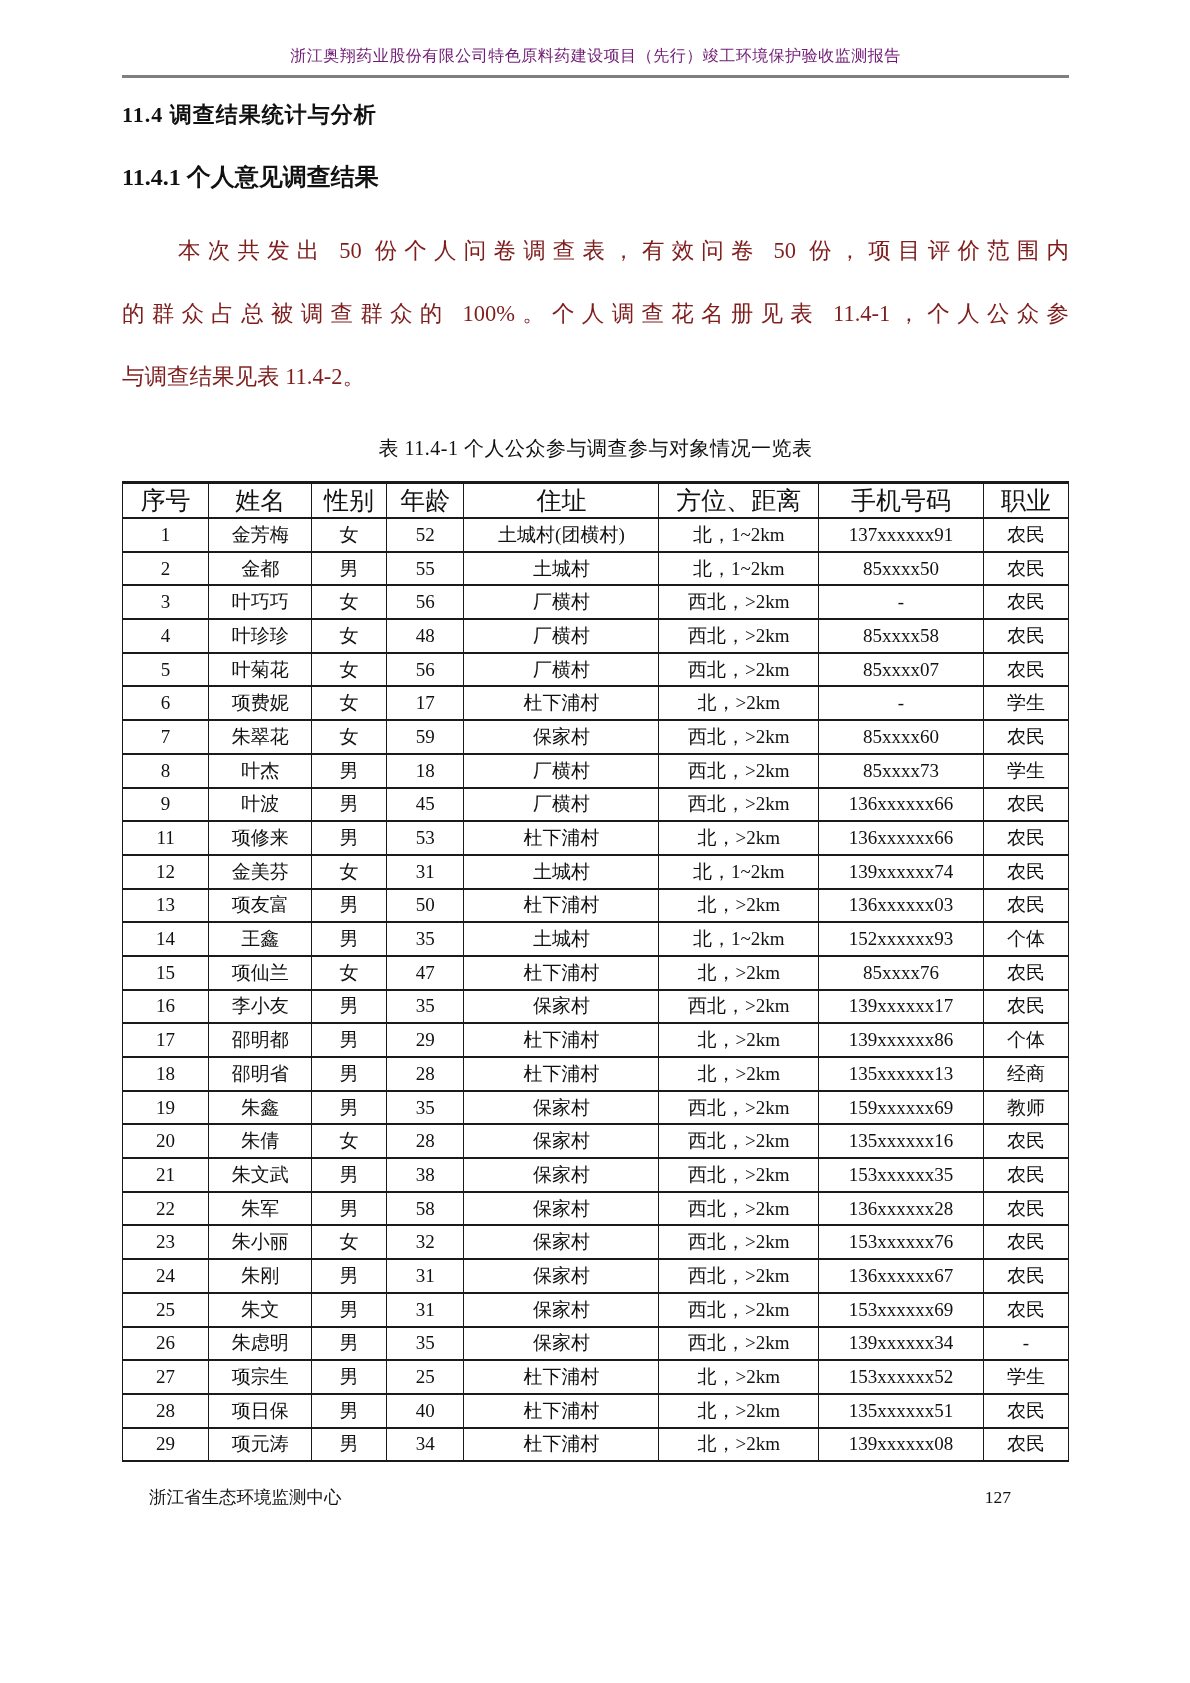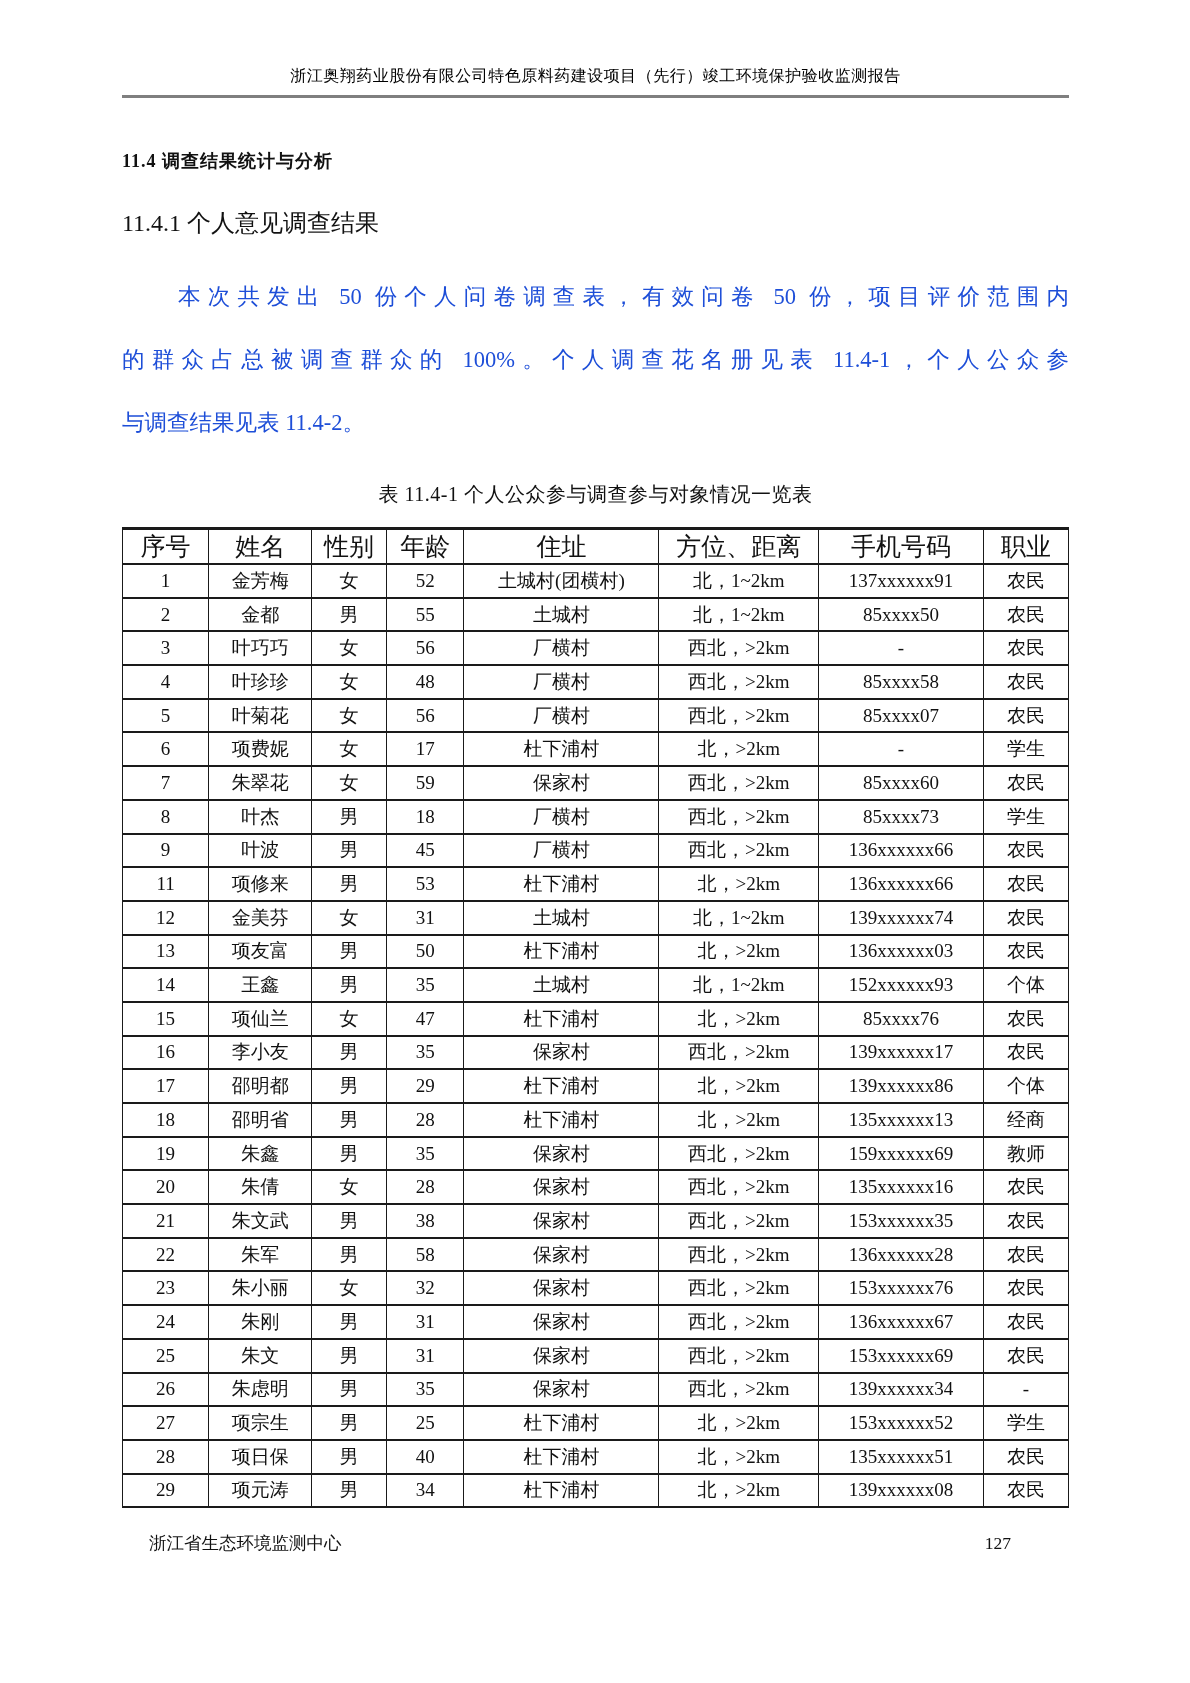--- a/index.html
+++ b/index.html
@@ -8,51 +8,51 @@
     width: 1190px;
     min-height: 1683px;
     font-family: "Liberation Serif", "DejaVu Serif", serif;
     color: #111;
     position: relative;
   }
   .page {
     padding: 0 121px 0 122px;
   }
   .doc-header {
-    padding-top: 66px;
+    padding-top: 46px;
     text-align: center;
     font-size: 16px;
     line-height: 20px;
-    color: #000000;
+    color: #701a75;
     letter-spacing: 0.5px;
   }
   .header-rule {
     margin-top: 9px;
     height: 3px;
     background: #7f7f7f;
   }
   .h1 {
-    margin-top: 46px;
-    font-size: 18px;
+    margin-top: 20px;
+    font-size: 22px;
     font-weight: bold;
     line-height: 34px;
     letter-spacing: 1px;
     font-family: Liberation Serif, serif;
   }
   .h2 {
     margin-top: 29px;
     font-size: 24px;
-    font-weight: normal;
+    font-weight: bold;
     line-height: 32px;
   }
   .para {
     margin-top: 26px;
     font-size: 22.5px;
     line-height: 63px;
-    color: #1d4ed8;
+    color: #7f1d1d;
   }
   .para .line { text-align: justify; text-align-last: justify; }
   .para .line.first { text-indent: 56px; }
   .para .line.last { text-align: left; text-align-last: left; }
   .table-title {
     margin-top: 27px;
     text-align: center;
     font-size: 20px;
     font-weight: normal;
     letter-spacing: 0.5px;

